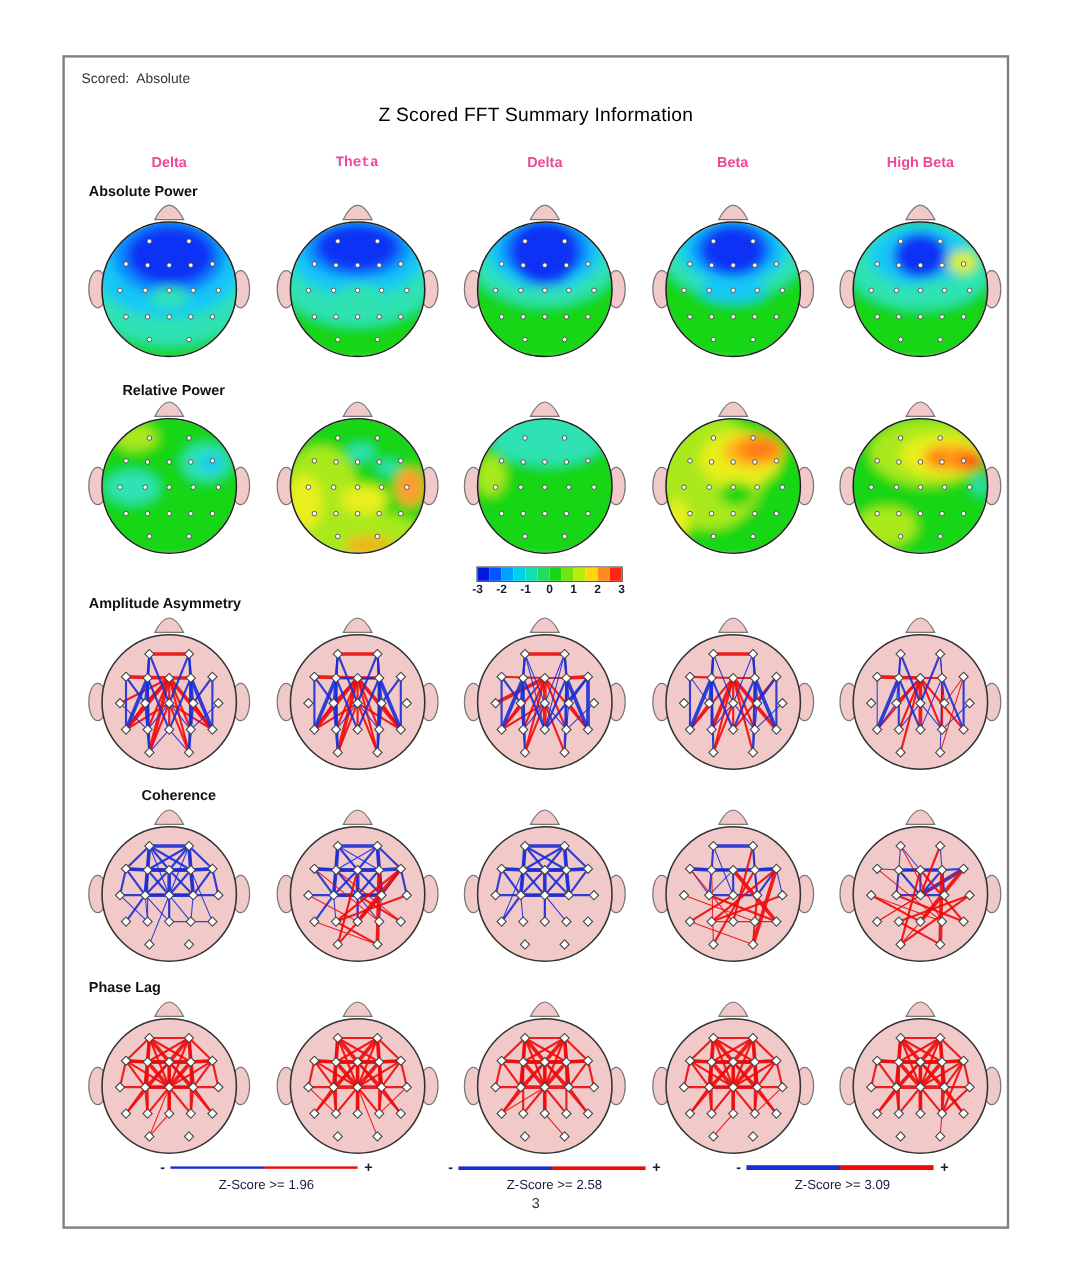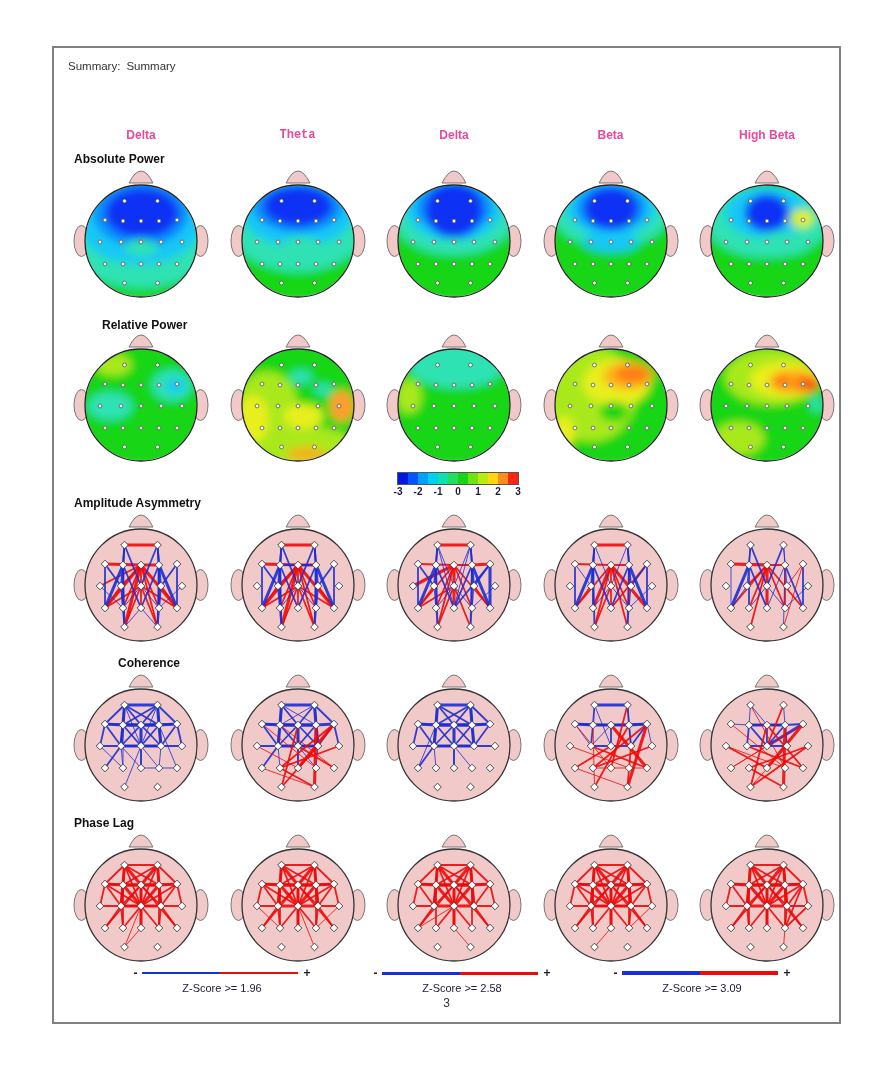--- a/index.html
+++ b/index.html
@@ -28,22 +28,23 @@
   .legend .llabel{text-align:center;font-size:11px;color:#1a1a3a;margin-top:4px;}
   .pagenum{position:absolute;left:0;top:948px;width:100%;text-align:center;
            font-size:12px;color:#333333;}
 </style>
 </head>
 <body>
 
 <div class="page">
   <div class="sheet">
     <div class="montage">
-      <span>Summary:</span><span>Summary</span>
+      <span>Scored:</span><span>Absolute</span>
     </div>
+    <div class="title">Z Scored FFT Summary Information</div>
     <div id="col-headers">
         <div class="colhdr" style="left: 27px;">Delta</div>
         <div class="colhdr" style="left: 183.5px; font-family: Liberation Mono, monospace;">Theta</div>
         <div class="colhdr" style="left: 340px;">Delta</div>
         <div class="colhdr" style="left: 496.5px;">Beta</div>
         <div class="colhdr" style="left: 653px;">High Beta</div>
       </div>
     <div id="sections">
         <div class="section-label" style="top: 104px;">Absolute Power</div>
         <div class="head" style="left: 14px; top: 122px;">

